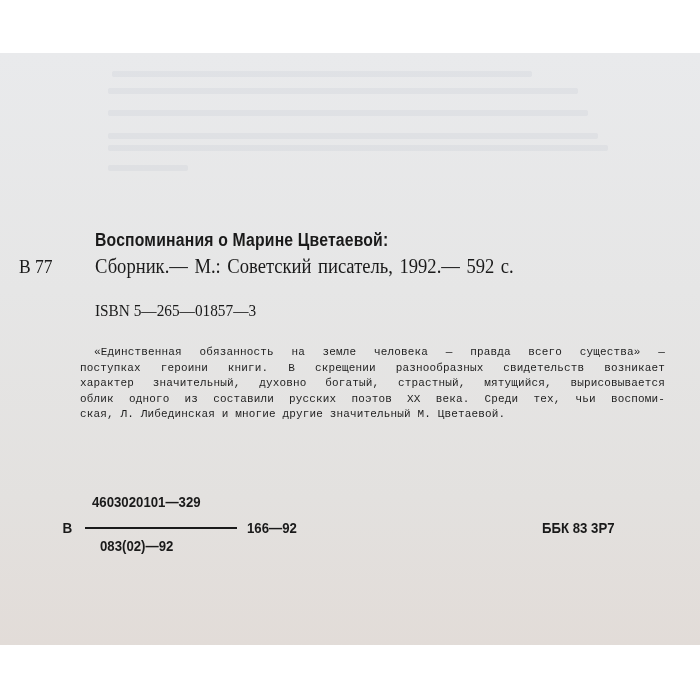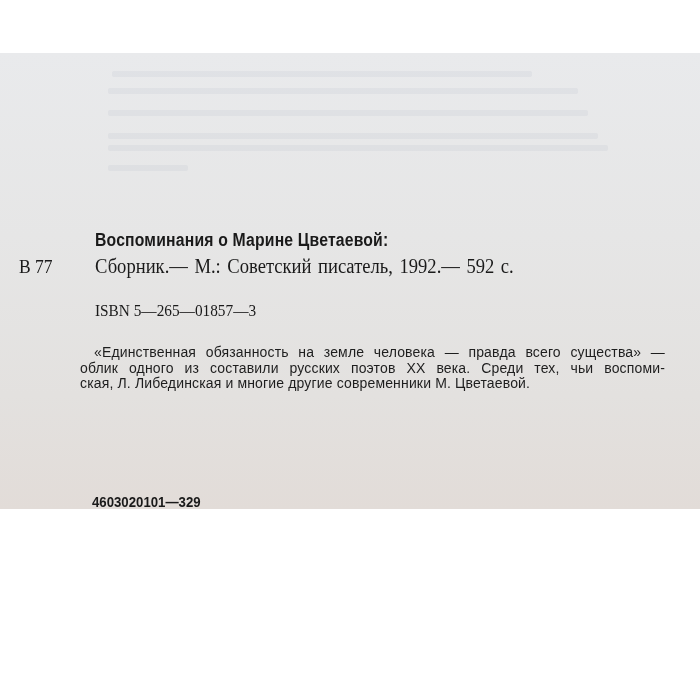--- a/index.html
+++ b/index.html
@@ -8,21 +8,21 @@
     width: 700px;
     height: 700px;
     background: #ffffff;
     overflow: hidden;
   }
   .page {
     position: absolute;
     left: 0;
     top: 53px;
     width: 700px;
-    height: 456px;
+    height: 592px;
     background: linear-gradient(180deg, #e9eaec 0%, #e6e6e6 40%, #e3e1df 75%, #e2dcd8 100%);
     overflow: hidden;
   }
   .bleed {
     position: absolute;
     left: 108px;
     height: 6px;
     background: rgba(150, 160, 175, 0.10);
     border-radius: 2px;
   }
@@ -75,22 +75,22 @@
   .annotation {
     position: absolute;
     left: 80px;
     top: 292px;
     width: 585px;
   }
   .annotation .line {
     display: block;
     height: 15.6px;
     line-height: 15.6px;
-    font-family: Liberation Sans, sans-serif;
-    font-size: 14px;
+    font-family: Liberation Mono, monospace;
+    font-size: 11px;
     color: #1e1e1e;
     white-space: nowrap;
     text-align: justify;
     text-align-last: justify;
     letter-spacing: 0.15px;
   }
   .annotation .line.first { padding-left: 14px; }
   .annotation .line.last { text-align-last: left; }
   .bbk-code {
     position: absolute;
@@ -168,22 +168,24 @@
   <div class="bleed" style="top:92px;width:500px;"></div>
   <div class="bleed" style="top:112px;width:80px;"></div>
 
   <div class="title">Воспоминания о Марине Цветаевой:</div>
   <div class="call-number">В 77</div>
   <div class="imprint">Сборник.— М.: Советский писатель, 1992.— 592 с.</div>
   <div class="isbn">ISBN 5—265—01857—3</div>
 
   <div class="annotation">
     <span class="line first">«Единственная обязанность на земле человека — правда всего существа» —</span>
+    <span class="line">поступках героини книги. В скрещении разнообразных свидетельств возникает</span>
+    <span class="line">характер значительный, духовно богатый, страстный, мятущийся, вырисовывается</span>
     <span class="line">облик одного из составили русских поэтов XX века. Среди тех, чьи воспоми-</span>
-    <span class="line last">ская, Л. Либединская и многие другие современники М. Цветаевой.</span>
+    <span class="line last">ская, Л. Либединская и многие другие значительный М. Цветаевой.</span>
   </div>
 
   <div class="bbk-code">
     <span class="letter">В</span>
     <span class="numerator">4603020101—329</span>
     <span class="fraction-bar"></span>
     <span class="denominator">083(02)—92</span>
     <span class="order">166—92</span>
   </div>
 

